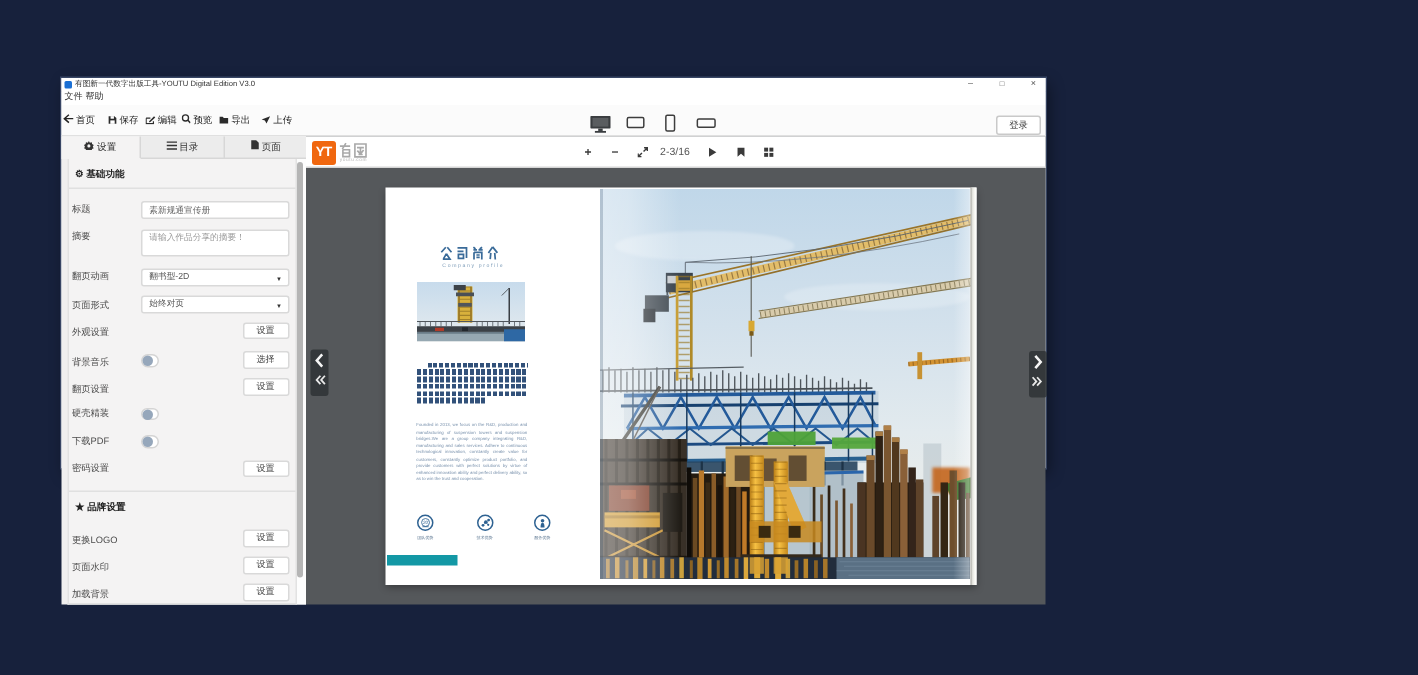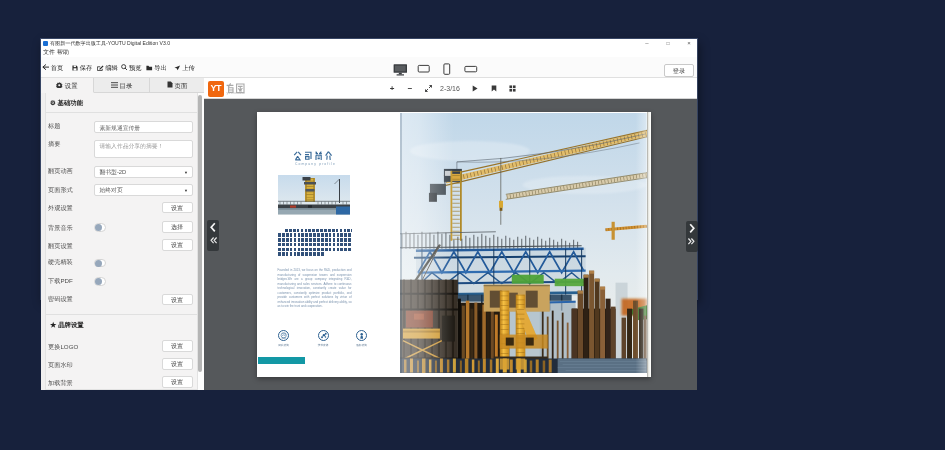--- a/index.html
+++ b/index.html
@@ -1,17 +1,17 @@
 <!DOCTYPE html>
 <html><head>
 <meta charset="utf-8">
 <style>
 html,body{margin:0;padding:0;width:945px;height:450px;overflow:hidden;background:#17213c;font-family:"Liberation Sans",sans-serif;}
 *{box-sizing:border-box;}
-#win{position:absolute;left:41px;top:39px;width:656px;height:260px;background:#fff;box-shadow:0 0 0 1px rgba(100,120,160,0.45),2px 4px 10px rgba(0,0,0,0.45);}
+#win{position:absolute;left:41px;top:52px;width:656px;height:260px;background:#fff;box-shadow:0 0 0 1px rgba(100,120,160,0.45),2px 4px 10px rgba(0,0,0,0.45);}
 
 #titlebar{position:absolute;left:0;top:0;width:656px;height:9px;background:#fff;}
 #appico{position:absolute;left:2px;top:1.5px;width:5px;height:5px;background:#1a6fd4;border-radius:1px;}
 #title{position:absolute;left:9px;top:0px;font-size:5.1px;line-height:9px;color:#333;white-space:nowrap;}
 .winctl{position:absolute;top:0px;height:9px;line-height:9px;font-size:6px;color:#555;text-align:center;}
 
 #menubar{position:absolute;left:0;top:9px;width:656px;height:8.5px;background:#fff;font-size:6px;color:#333;}
 #menubar span{position:absolute;top:0;line-height:8.5px;}
 
 #toolbar{position:absolute;left:0;top:17.5px;width:656px;height:21px;background:#fbfbfb;border-bottom:1px solid #e0e0e0;}

